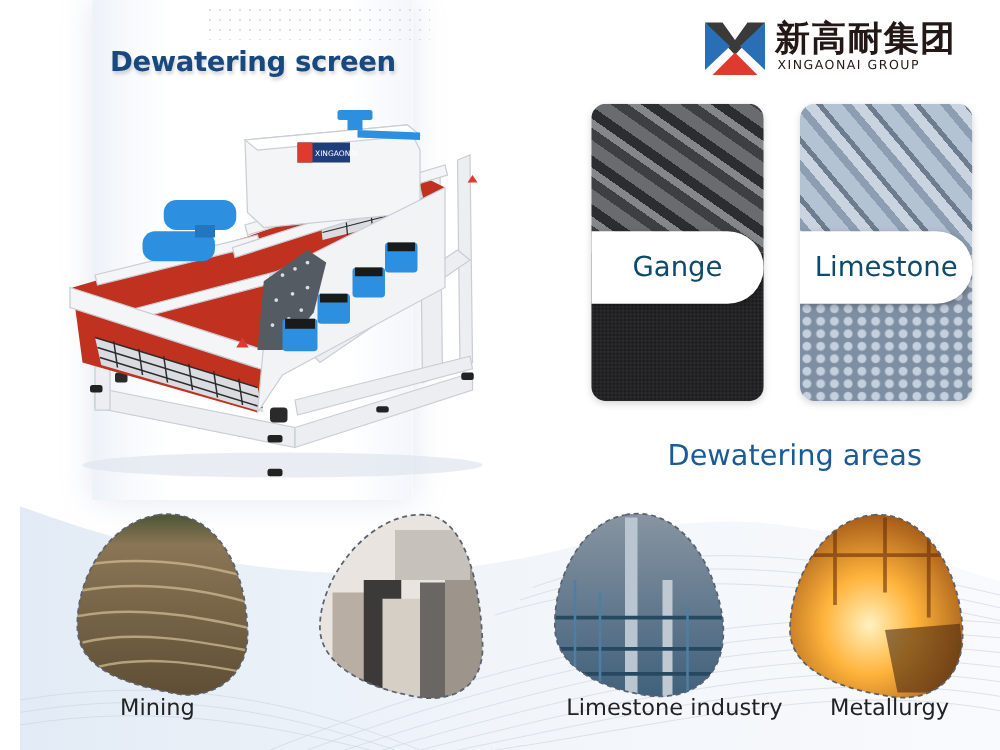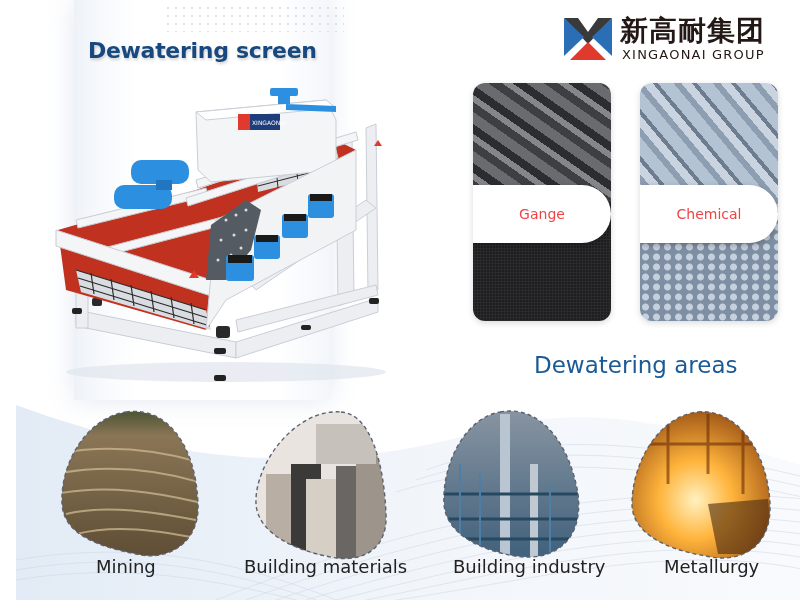--- a/index.html
+++ b/index.html
@@ -9,26 +9,26 @@
   .bg-wave{position:absolute;left:0;top:0;width:800px;height:600px;}
   
   .left-panel{position:absolute;left:58px;top:0;width:256px;height:400px;background:linear-gradient(90deg,#eef2f8 0%,#f8fafd 12%,#ffffff 25%,#ffffff 80%,#f3f6fb 100%);box-shadow:0 0 24px rgba(140,160,200,0.25);}
   .dots{position:absolute;left:90px;top:4px;width:180px;height:28px;background-image:radial-gradient(#d7dde6 1px,transparent 1.2px);background-size:8px 8px;opacity:.9;}
   .title{position:absolute;left:72px;top:38px;font-family:"DejaVu Sans",sans-serif;font-weight:bold;font-size:22px;color:#17487f;letter-spacing:-0.3px;text-shadow:1px 2px 3px rgba(0,0,0,0.18);white-space:nowrap;}
   .machine{position:absolute;left:20px;top:80px;width:380px;height:310px;}
   
   .logo{position:absolute;left:548px;top:14px;width:220px;height:50px;}
   .logo-mark{position:absolute;left:0;top:0;width:48px;height:46px;}
   .logo-cn{position:absolute;left:56px;top:-2px;font-family:"DejaVu Sans",sans-serif;font-weight:bold;font-size:28px;color:#231815;letter-spacing:1px;white-space:nowrap;}
-  .logo-en{position:absolute;left:58px;top:33px;font-family:"DejaVu Sans",sans-serif;font-size:13px;color:#231815;letter-spacing:1.2px;white-space:nowrap;}
+  .logo-en{position:absolute;left:58px;top:33px;font-family:"DejaVu Sans",sans-serif;font-size:10px;color:#231815;letter-spacing:1.2px;white-space:nowrap;}
   
   .mat-card{position:absolute;top:83px;width:138px;height:238px;border-radius:12px;overflow:hidden;box-shadow:0 2px 6px rgba(0,0,0,0.15);}
   .mat-card .top{position:absolute;left:0;top:0;width:100%;height:50%;}
   .mat-card .bottom{position:absolute;left:0;bottom:0;width:100%;height:50%;}
-  .mat-label{position:absolute;left:0;top:102px;width:138px;height:58px;background:#fff;border-radius:0 30px 30px 0;box-shadow:0 2px 6px rgba(0,0,0,0.25);display:flex;align-items:center;justify-content:center;font-family:"DejaVu Sans",sans-serif;font-size:14px;color:#ef4444;}
+  .mat-label{position:absolute;left:0;top:102px;width:138px;height:58px;background:#fff;border-radius:0 30px 30px 0;box-shadow:0 2px 6px rgba(0,0,0,0.25);display:flex;align-items:center;justify-content:center;font-family:"DejaVu Sans",sans-serif;font-size:22px;color:#0c4a6e;}
   .app-title{position:absolute;left:518px;top:352px;font-family:"DejaVu Sans",sans-serif;font-size:23px;color:#1a5a96;white-space:nowrap;}
   
   .area{position:absolute;top:404px;width:150px;height:160px;}
   .area svg{position:absolute;left:0;top:0;}
   .area-label{position:absolute;top:556px;font-family:"DejaVu Sans",sans-serif;font-size:18px;color:#222;white-space:nowrap;text-align:center;}
 </style>
 </head>
 <body>
 
 <div class="canvas">
@@ -185,21 +185,21 @@
   </div>
 
   <div class="mat-card" style="left:457px;">
     <div class="top" style="background:repeating-linear-gradient(35deg,#6a6b6f 0 10px,#3e3f43 10px 18px,#85868a 18px 24px,#2c2d30 24px 32px);"></div>
     <div class="bottom" style="background:radial-gradient(#2b2b2d 1px,#1b1b1d 1.5px);background-size:3px 3px;"></div>
     <div class="mat-label">Gange</div>
   </div>
   <div class="mat-card" style="left:624px;">
     <div class="top" style="background:repeating-linear-gradient(50deg,#b4c3d4 0 12px,#8d9eb2 12px 18px,#c9d4e0 18px 26px,#6d7c8e 26px 30px);"></div>
     <div class="bottom" style="background:radial-gradient(circle at 50% 50%,#c4d0dd 3px,#7f8fa3 4px);background-size:11px 10px;"></div>
-    <div class="mat-label">Chemical</div>
+    <div class="mat-label">Limestone</div>
   </div>
 
   <div class="app-title">Dewatering areas</div>
 
   <div class="area" style="left:40px;">
     <svg viewBox="0 0 150 160" width="150" height="160">
       <defs>
         <clipPath id="b1">
             <path d="M70 8 C 110 2, 140 40, 142 100 C 144 140, 110 158, 80 150 C 40 142, 8 130, 6 100 C 4 60, 30 14, 70 8 Z"></path>
           </clipPath>
@@ -290,17 +290,16 @@
             <line x1="115" y1="20" x2="115" y2="90"></line>
             <line x1="20" y1="40" x2="150" y2="40"></line>
           </g>
         <polygon points="80,100 140,95 145,150 90,150" fill="#4a2a10" opacity="0.6"></polygon>
       </g>
       <path d="M70 8 C 110 4, 140 50, 142 100 C 144 145, 110 160, 78 152 C 40 146, 4 130, 4 100 C 4 60, 30 12, 70 8 Z" fill="none" stroke="#5a6270" stroke-width="1.4" stroke-dasharray="4 3"></path>
     </svg>
   </div>
 
   <div class="area-label" style="left:80px;">Mining</div>
-  <div class="area-label" style="left:228px;">Building materials</div>
-  <div class="area-label" style="left:437px;">Building industry</div>
+  <div class="area-label" style="left:437px;">Limestone industry</div>
   <div class="area-label" style="left:648px;">Metallurgy</div>
 
 </div>
 
 </body></html>

